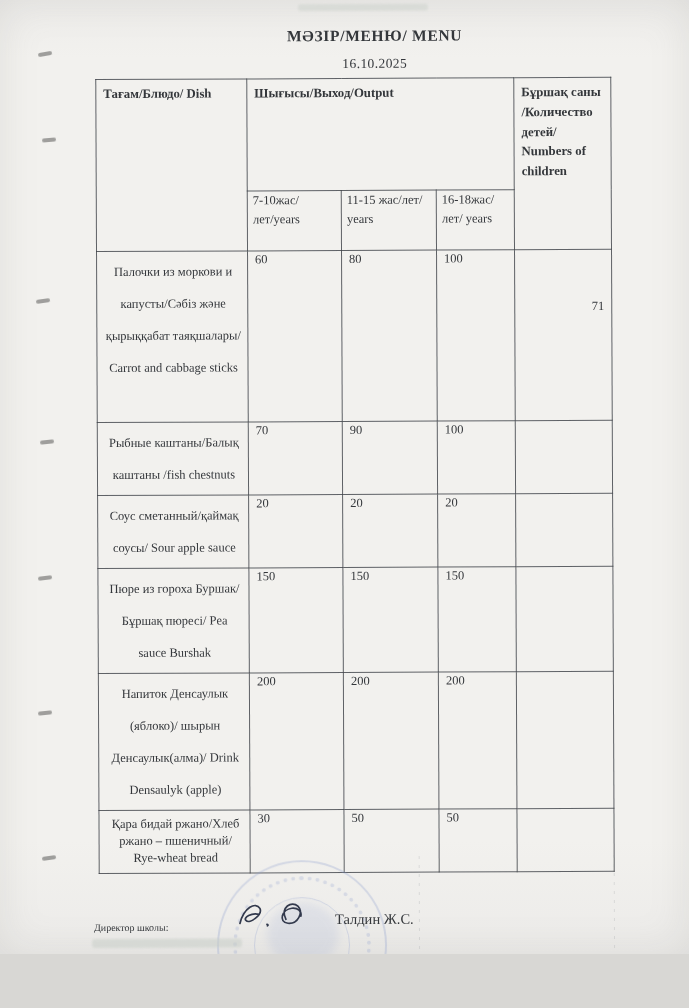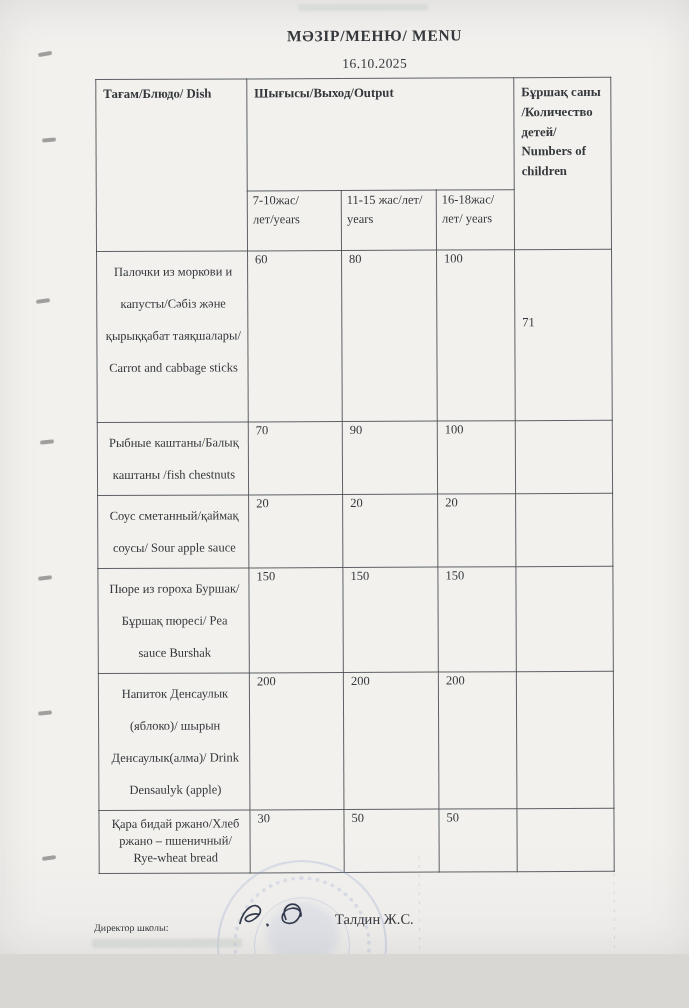--- a/index.html
+++ b/index.html
@@ -28,21 +28,21 @@
   }
   .menu th,.menu td{
     border:1px solid rgba(62,66,72,.82); vertical-align:top; text-align:left;
     padding:3px 7px; font-weight:normal; overflow:hidden;
   }
   .menu th.hd{font-weight:bold; line-height:1.55; font-size:12.8px; padding-top:5px;}
   .menu td.age{line-height:1.5; word-break:break-word; padding:0 5px;}
   .menu td.dish{line-height:32px; padding:4px 6px 4px 8px; word-break:break-word;text-align:center;}
   .menu td.dish.tight{line-height:17px; padding-top:5px;}
   .menu td.val{line-height:1.3; padding-top:0;}
-  .menu td.children-val{padding-top:64px; line-height:1.3;}
+  .menu td.children-val{padding-top:48px; line-height:1.3;text-align:right;}
   .footer-label{position:absolute; left:92px; top:921px; font-size:10px;}
   .footer-name{position:absolute; left:333px; top:911px; font-size:14.5px;}
   .signature{position:absolute; left:232px; top:893px;}
   
   .stamp{position:absolute; left:215px; top:860px; width:170px; height:170px; pointer-events:none;}
   .stamp .ring-outer{
     position:absolute; inset:0; border-radius:50%;
     border:2px solid var(--stamp); opacity:.30; filter:blur(.6px);
   }
   .stamp .ring-text{

